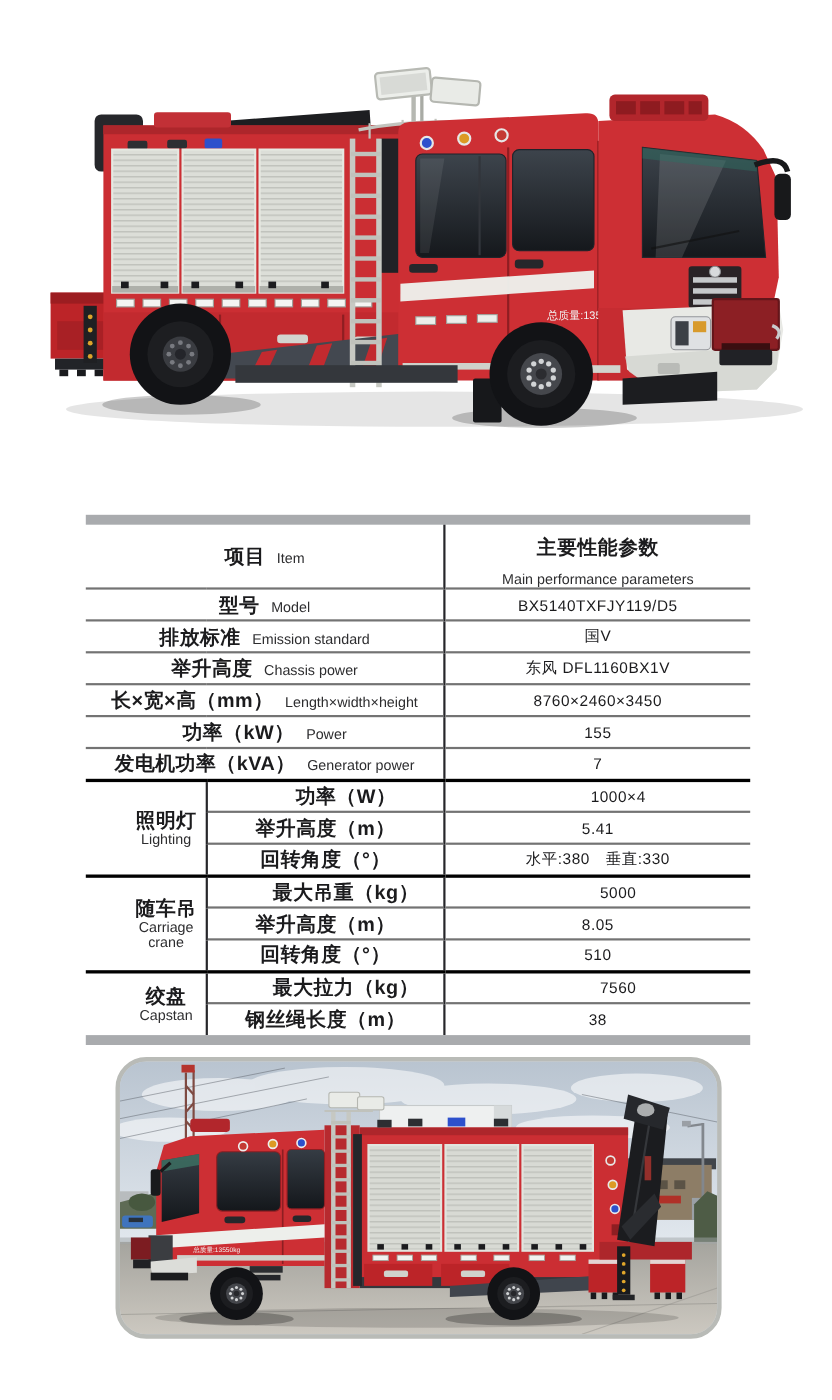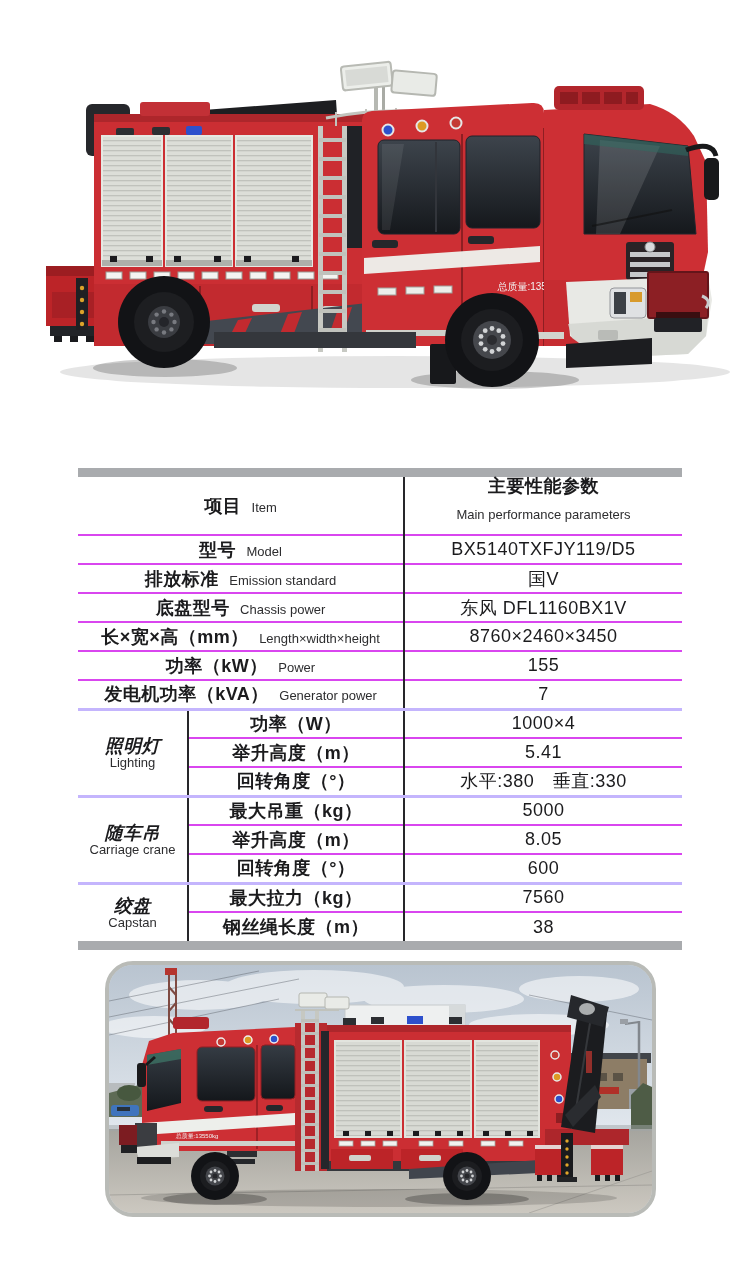--- a/index.html
+++ b/index.html
@@ -7,31 +7,31 @@
     width:756px;height:1273px;position:relative;background:#ffffff;
     font-family:"Liberation Sans", sans-serif;overflow:hidden;color:#1b1b1d;
   }
   .photo-top{position:absolute;left:0;top:0;width:756px;height:430px;}
   .table-wrap{position:absolute;left:78px;top:468px;width:604px;}
   .bar{height:9px;background:#a9abae;}
   table.spec{border-collapse:collapse;table-layout:fixed;width:604px;}
   table.spec td{padding:0;text-align:center;vertical-align:middle;}
   tr.head{height:35px;}
   tr.r{height:29px;}
-  tr.r td{border-top:2px solid #d946ef;}
-  tr.gt td{border-top:3px solid #c4b5fd;}
+  tr.r td{border-top:2px solid #737373;}
+  tr.gt td{border-top:3px solid #000000;padding-left:37px;}
   td.v{border-left:2px solid #26262a;}
   td.s{border-left:2px solid #26262a;}
   .cn{font-weight:bold;font-size:18px;letter-spacing:0.5px;}
   .en{font-size:13px;color:#2d2d2f;margin-left:6px;font-weight:normal;letter-spacing:0px;}
-  .hdr .cn{display:block;line-height:19px;margin:0;}
-  .hdr .en{display:block;line-height:14px;margin:12px;}
-  .glabel .cn{display:block;line-height:20px;font-style:italic;}
+  .hdr .cn{display:block;line-height:19px;margin:12px;}
+  .hdr .en{display:block;line-height:14px;margin:0;}
+  .glabel .cn{display:block;line-height:20px;}
   .glabel .en{display:block;margin:0;line-height:14px;}
-  td.val{font-size:18px;letter-spacing:0.5px;}
+  td.val{font-size:14px;letter-spacing:0.5px;}
   .photo-bottom{
     position:absolute;left:105px;top:961px;width:543px;height:248px;
     border:4px solid #b9bbb7;border-radius:28px;overflow:hidden;background:#cfd6dc;
   }
   .photo-bottom svg{display:block;}
 </style>
 </head>
 <body>
 
 <svg class="photo-top" viewBox="0 0 756 430" xmlns="http://www.w3.org/2000/svg">
@@ -292,21 +292,21 @@
     </tr>
     <tr class="r">
       <td colspan="2">
         <span class="cn">排放标准</span>
         <span class="en">Emission standard</span>
       </td>
       <td class="v val">国V</td>
     </tr>
     <tr class="r">
       <td colspan="2">
-        <span class="cn">底盘型号</span>
+        <span class="cn">举升高度</span>
         <span class="en">Chassis power</span>
       </td>
       <td class="v val">东风 DFL1160BX1V</td>
     </tr>
     <tr class="r">
       <td colspan="2">
         <span class="cn">长×宽×高（mm）</span>
         <span class="en">Length×width×height</span>
       </td>
       <td class="v val">8760×2460×3450</td>
@@ -350,21 +350,21 @@
       </td>
       <td class="s"><span class="cn">最大吊重（kg）</span></td>
       <td class="v val">5000</td>
     </tr>
     <tr class="r">
       <td class="s"><span class="cn">举升高度（m）</span></td>
       <td class="v val">8.05</td>
     </tr>
     <tr class="r">
       <td class="s"><span class="cn">回转角度（°）</span></td>
-      <td class="v val">600</td>
+      <td class="v val">510</td>
     </tr>
 
     <tr class="r gt">
       <td rowspan="2" class="glabel">
         <span class="cn">绞盘</span>
         <span class="en">Capstan</span>
       </td>
       <td class="s"><span class="cn">最大拉力（kg）</span></td>
       <td class="v val">7560</td>
     </tr>

